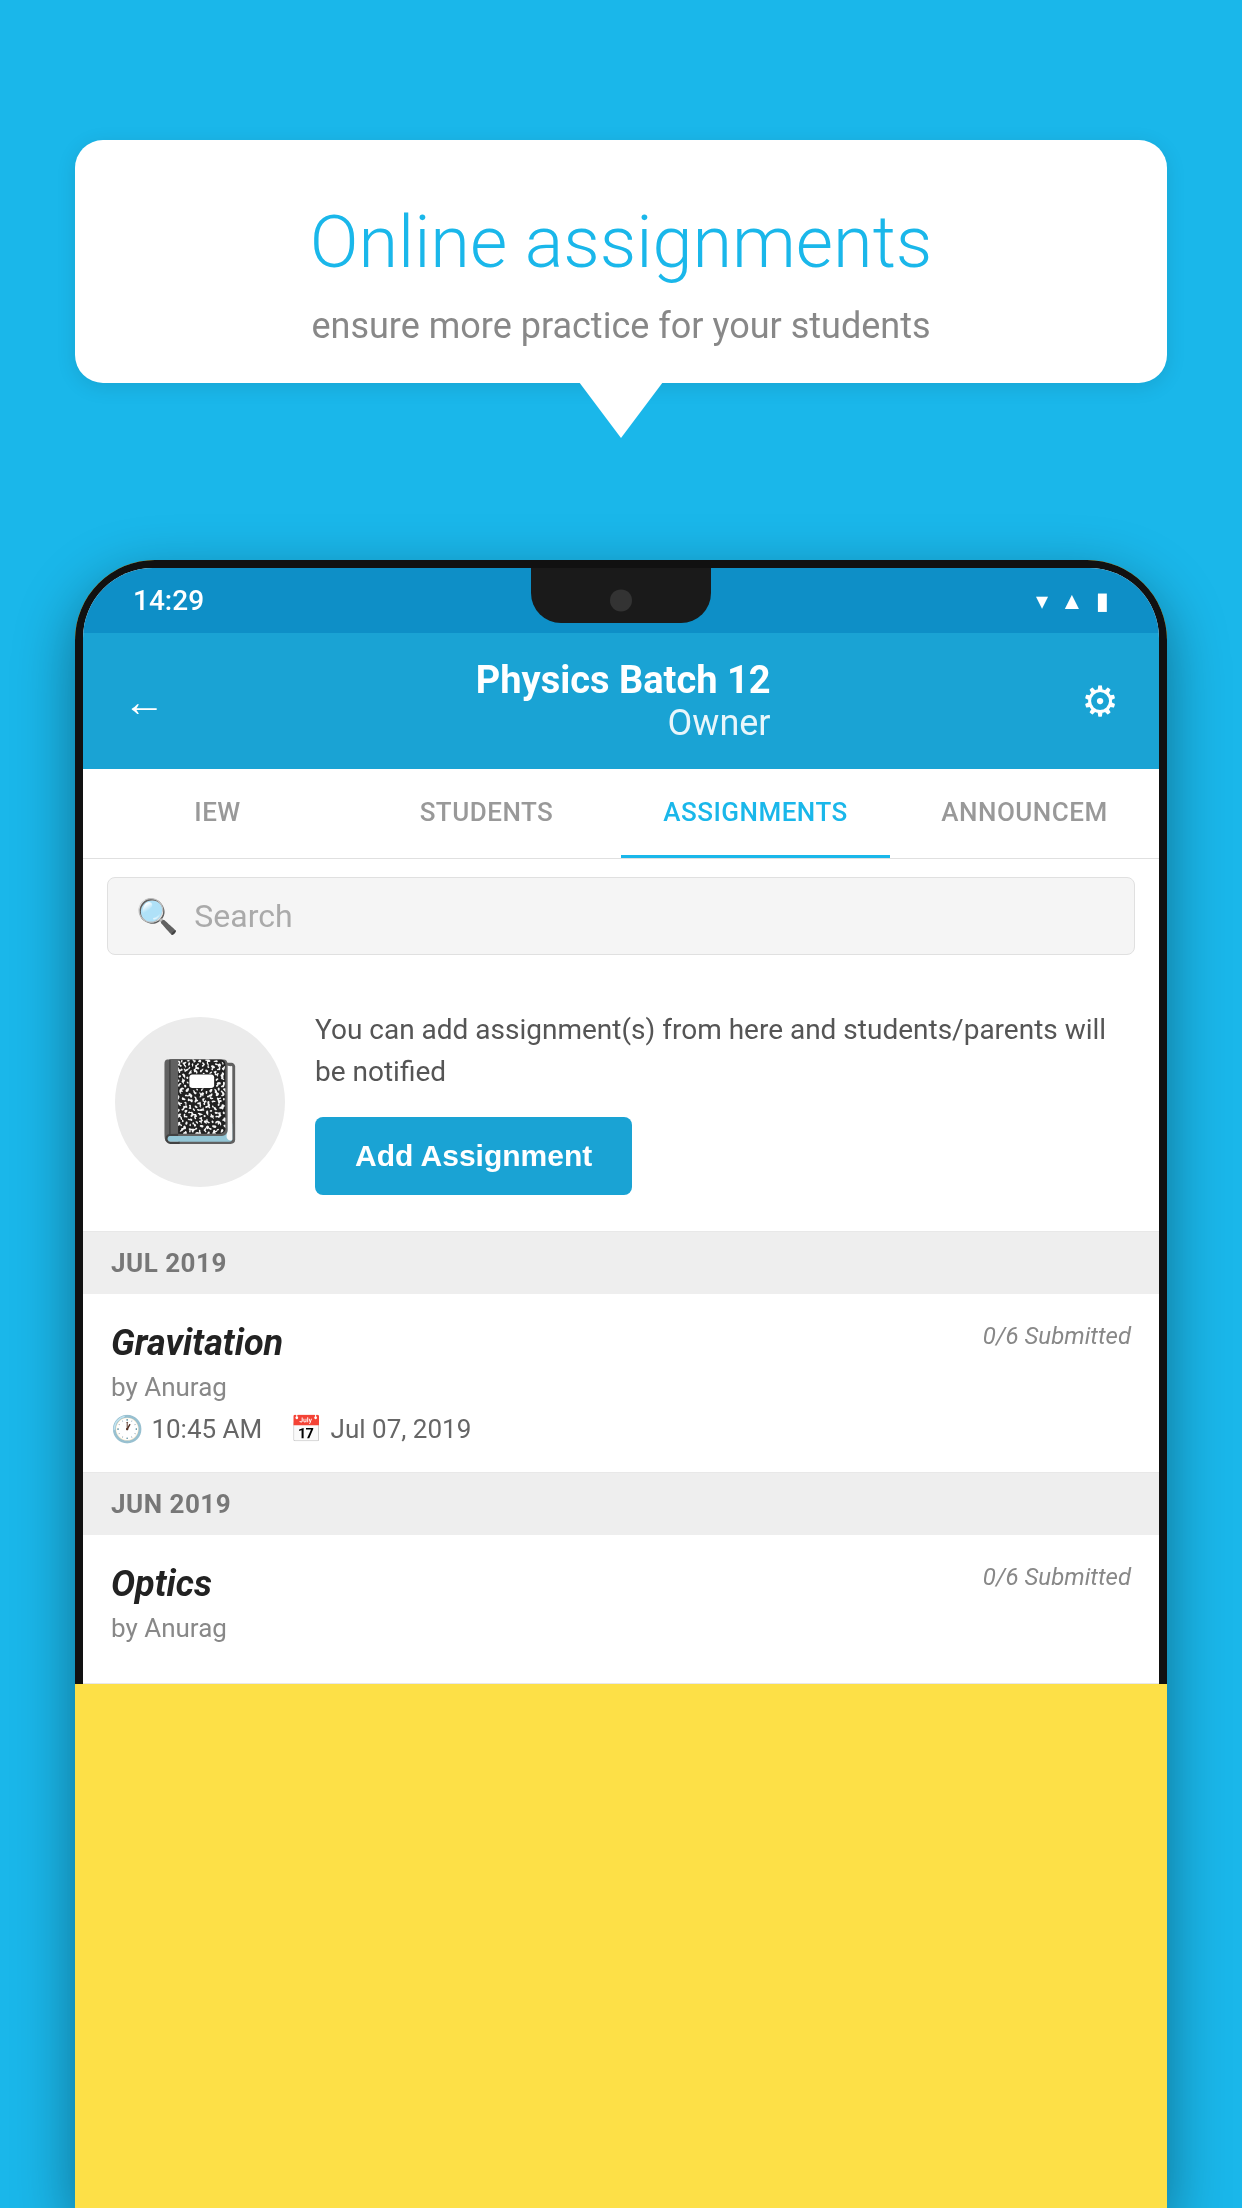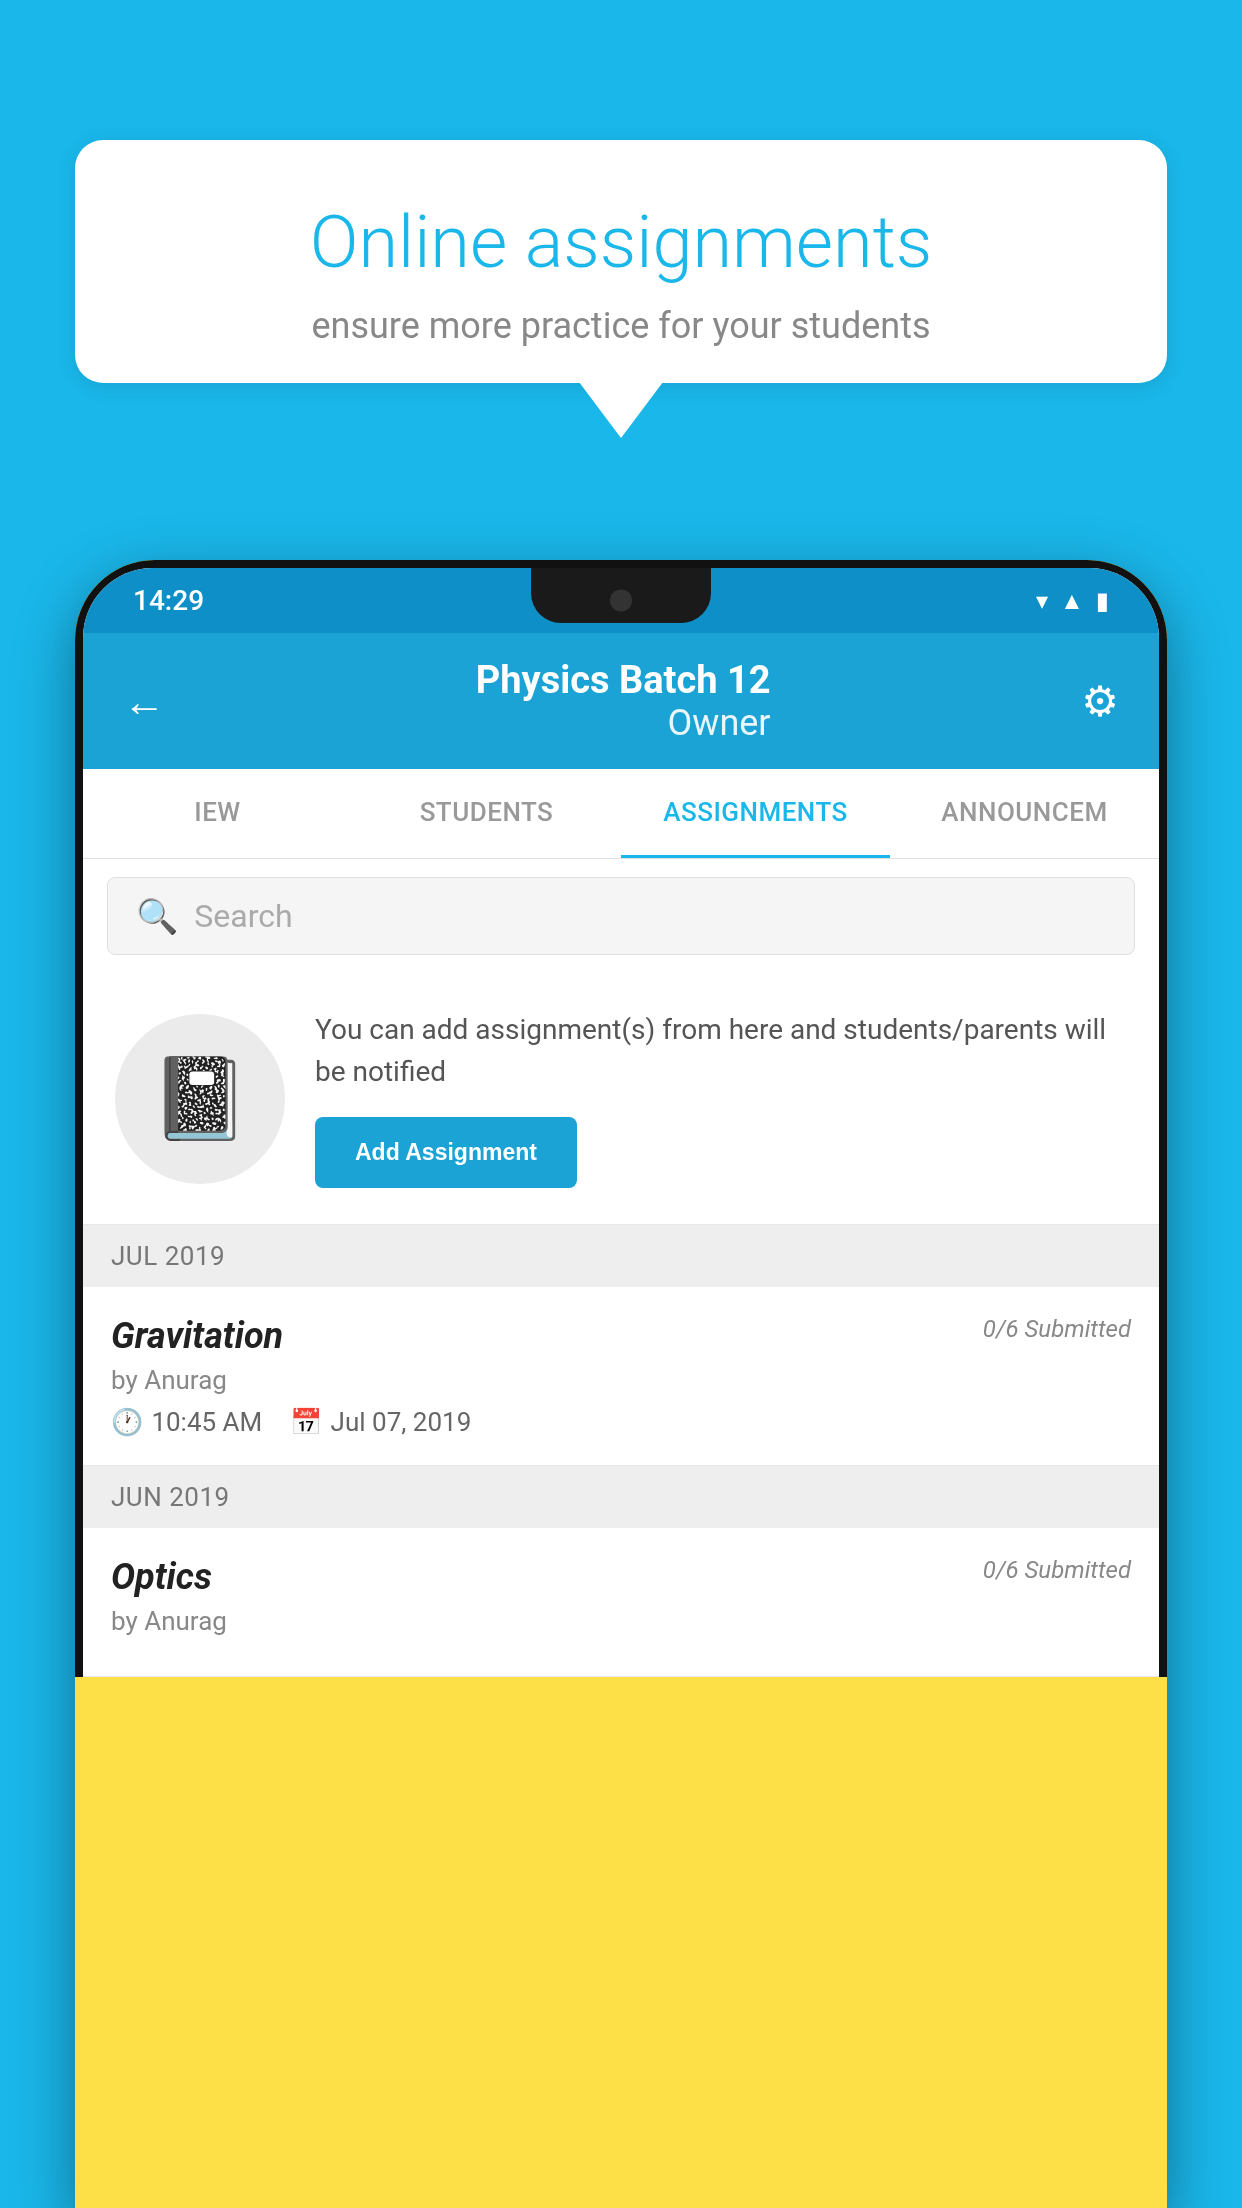--- a/index.html
+++ b/index.html
@@ -221,34 +221,34 @@
       color: #555;
       line-height: 1.5;
       margin-bottom: 24px;
     }
     .add-assignment-btn {
       background: #1aa3d4;
       color: white;
       border: none;
       border-radius: 8px;
       padding: 22px 40px;
-      font-size: 23px;
+      font-size: 30px;
       font-weight: 600;
       cursor: pointer;
     }
 
     
     .month-header {
       background: #eeeeee;
       padding: 16px 28px;
     }
     .month-label {
       font-size: 26px;
       color: #777;
-      font-weight: 400;
+      font-weight: 700;
       letter-spacing: 0.5px;
     }
 
     
     .assignment-item {
       background: white;
       padding: 28px 28px;
       border-bottom: 1px solid #e8e8e8;
     }
     .assignment-top {

